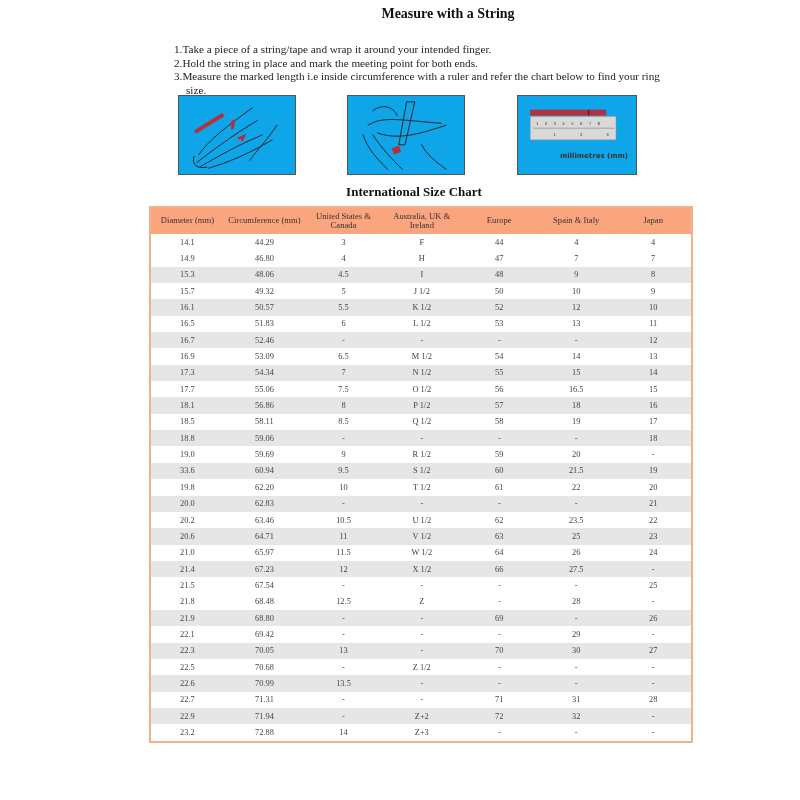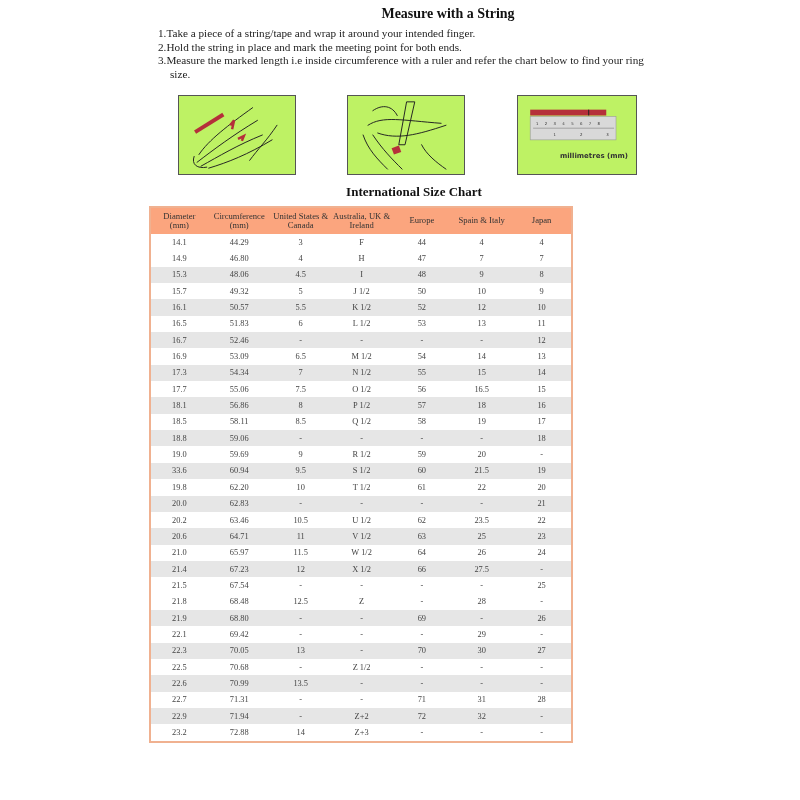--- a/index.html
+++ b/index.html
@@ -1,27 +1,27 @@
 <!DOCTYPE html>
 <html><head>
 <meta charset="utf-8">
 <style>
   html, body { margin: 0; padding: 0; background: #ffffff; }
   body { width: 800px; height: 800px; position: relative; overflow: hidden;
          font-family: "Liberation Serif", "DejaVu Serif", serif; color: #222; }
   .title { position: absolute; left: 0; width: 800px; top: 6px; text-align: center;
            font-weight: bold; font-size: 14px; color: #111; margin-left: 48px; }
   .steps { position: absolute; left: 158px; top: 27px; width: 490px; font-size: 11.2px;
-           line-height: 13.6px; color: #222; margin: 0; padding: 0; list-style: none; }
+           line-height: 13.6px; color: #222; margin: 16px; padding: 0; list-style: none; }
   .steps li { padding-left: 12px; text-indent: -12px; }
-  .illus { position: absolute; top: 95px; height: 80px; border: 1px solid #555; background: #bef264; box-sizing: border-box; }
+  .illus { position: absolute; top: 95px; height: 80px; border: 1px solid #555; background: #0ea5e9; box-sizing: border-box; }
   .illus svg { width: 100%; height: 100%; display: block; }
   .subtitle { position: absolute; left: 0; width: 800px; top: 184px; text-align: center;
               font-weight: bold; font-size: 13px; color: #111; margin-left: 14px; }
-  .table-wrap { position: absolute; left: 149px; top: 206px; width: 424px; border: 2px solid #f0b190;
+  .table-wrap { position: absolute; left: 149px; top: 206px; width: 544px; border: 2px solid #f0b190;
                 box-sizing: border-box; }
   table { width: 100%; border-collapse: collapse; table-layout: fixed; font-size: 8.4px; color: #444; }
   th { background: #fba57e; font-weight: normal; color: #333; font-size: 8.6px; line-height: 9.5px;
        height: 26px; padding: 0 2px; text-align: center; vertical-align: middle; }
   td { height: 16.35px; padding: 0; text-align: center; vertical-align: middle; }
   tr.odd td { background: #ffffff; }
   tr.even td { background: #e6e6e6; }
   col.c1 { width: 13.5%; } col.c2 { width: 15%; } col.c3 { width: 14.3%; } col.c4 { width: 14.7%; }
   col.c5 { width: 14%; } col.c6 { width: 14.5%; } col.c7 { width: 14%; }
 </style>

